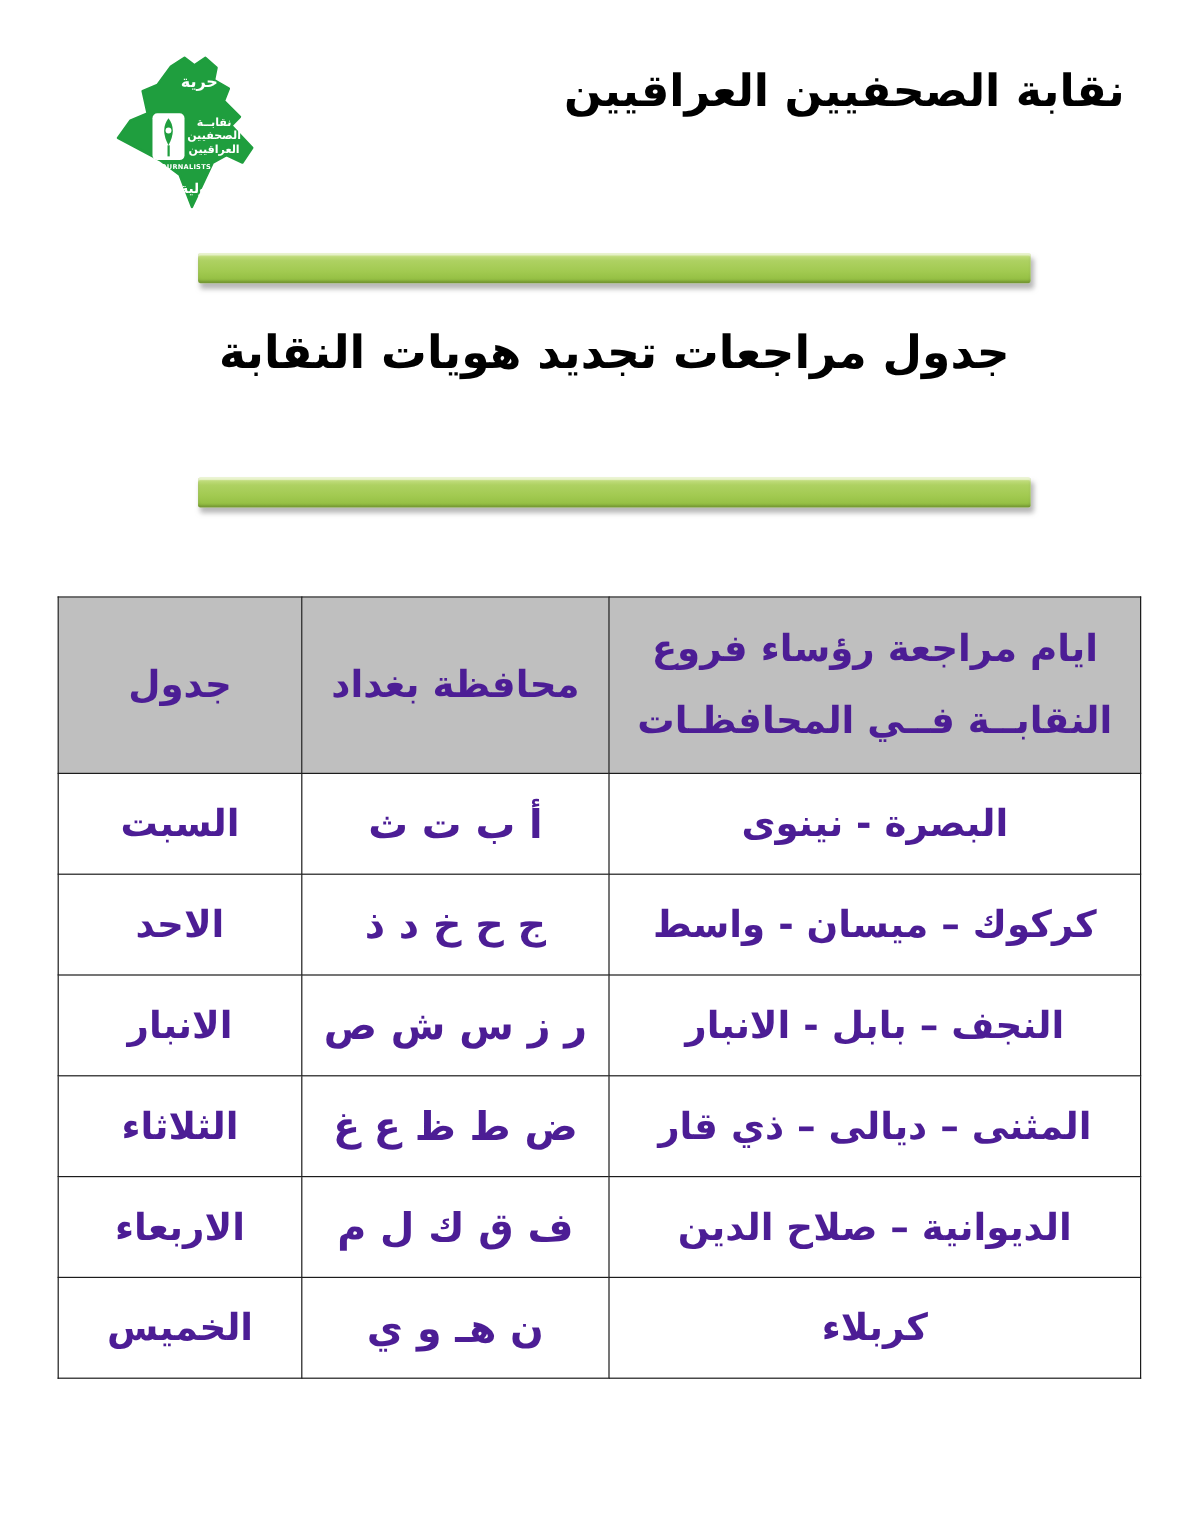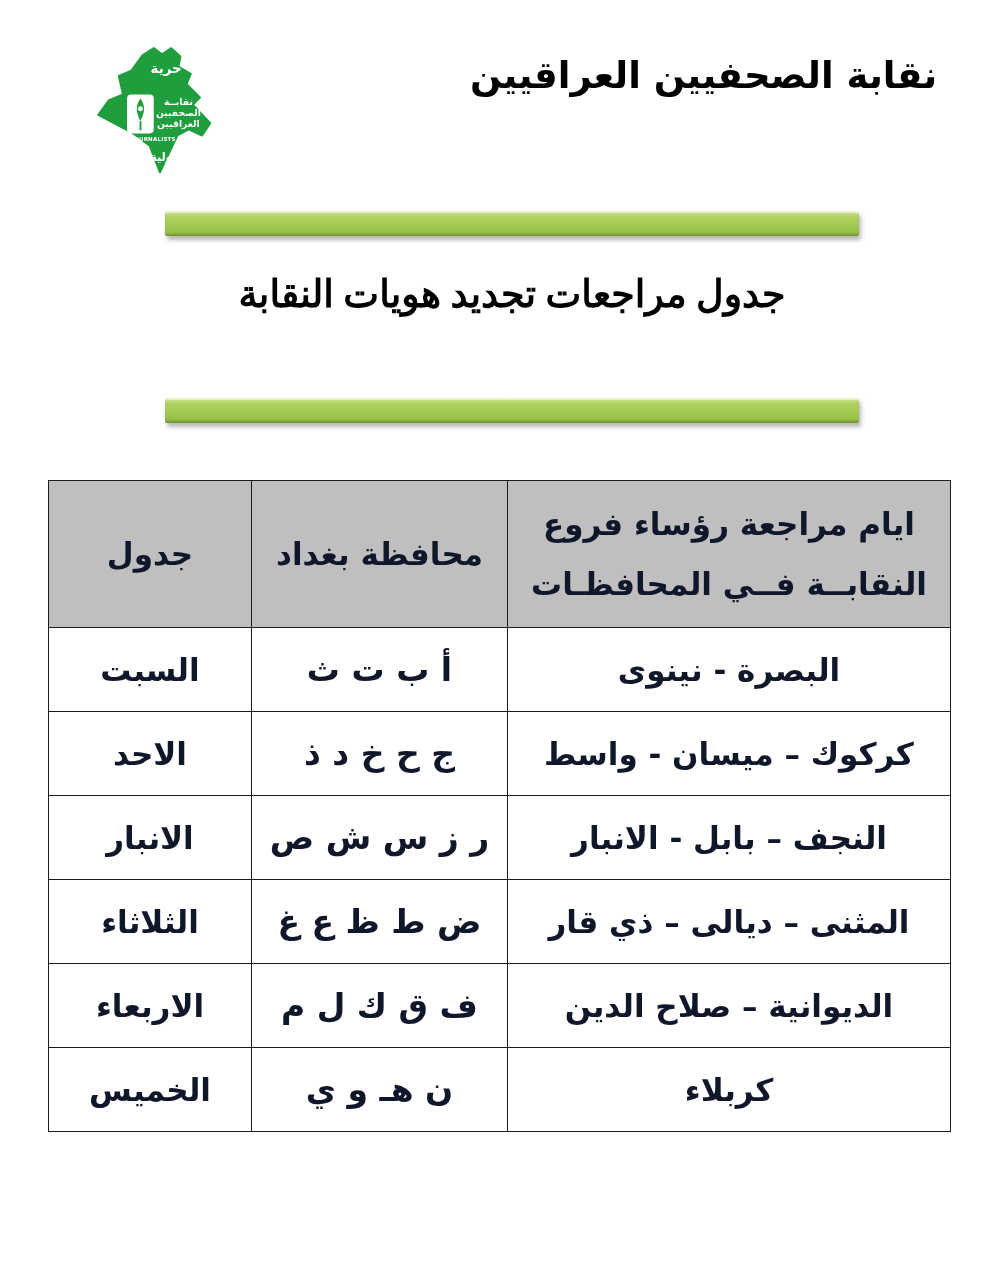--- a/index.html
+++ b/index.html
@@ -38,28 +38,28 @@
       2px 4px 4px rgba(125,125,125,.55);
   }
   .bar1 { top:211px; }
   .bar2 { top:398px; }
 
   
   .title-block {
     position:absolute; left:165px; top:258px; width:694px;
     text-align:center; font-weight:bold; color:#000;
   }
-  .title-line1 { font-size:38px; line-height:72px;font-family:Liberation Serif, serif; }
+  .title-line1 { font-size:38px; line-height:72px; }
   .title-line2 { font-size:36px; line-height:60px; margin-top:2px; }
 
   
   table.schedule {
-    position:absolute; left:48px; top:480px; width:902px;
+    position:absolute; left:48px; top:497px; width:902px;
     border-collapse:collapse; table-layout:fixed;
-    font-weight:bold; color:#0f172a;
+    font-weight:bold; color:#4c1d95;
   }
   .schedule th, .schedule td {
     border:1.5px solid #1c1c1c;
     text-align:center; vertical-align:middle; padding:0;
   }
   col.c-prov { width:443px; }
   col.c-bag  { width:256px; }
   col.c-day  { width:203px; }
   .schedule thead th { background:#bfbfbf; height:146px; font-size:31px; }
   .schedule thead .hdr-line { line-height:60px; }

